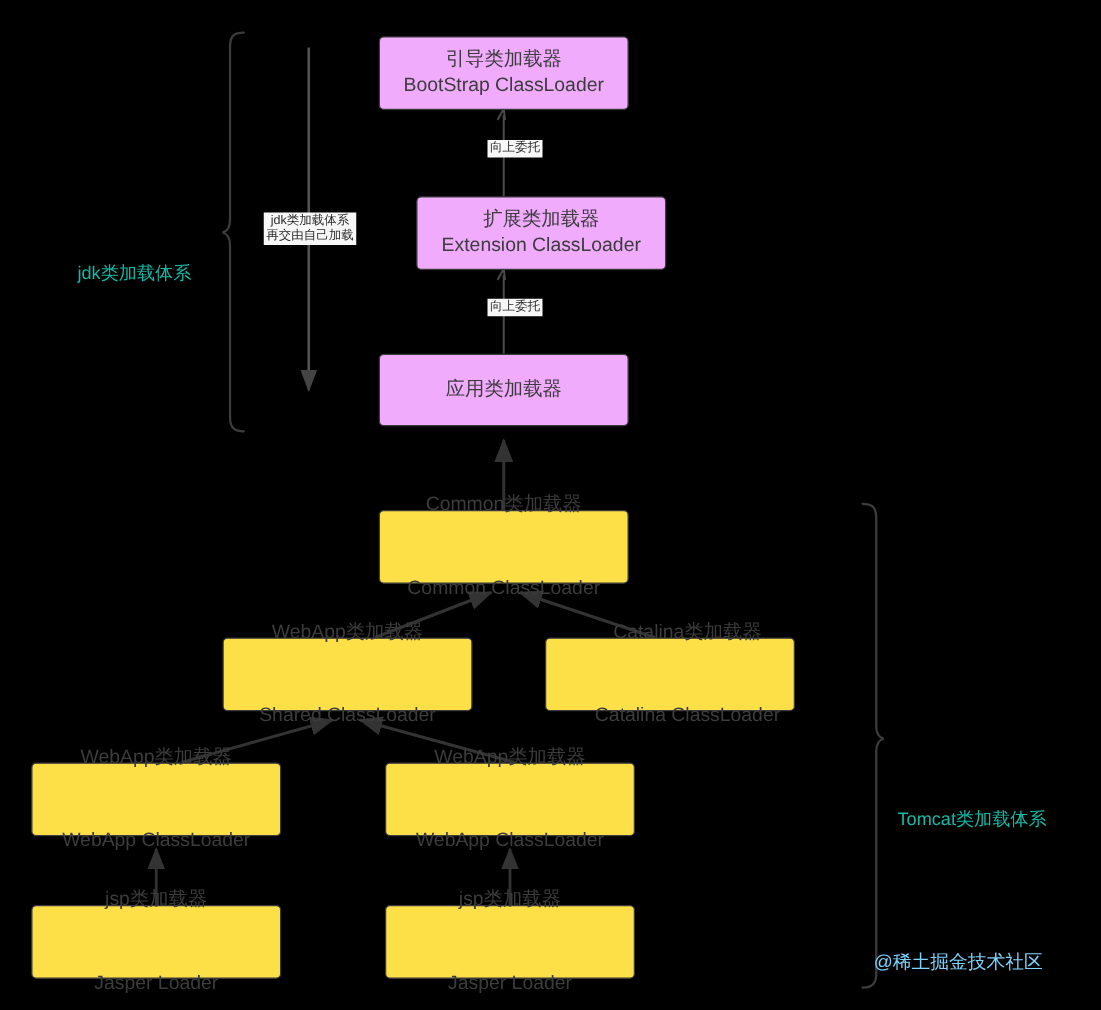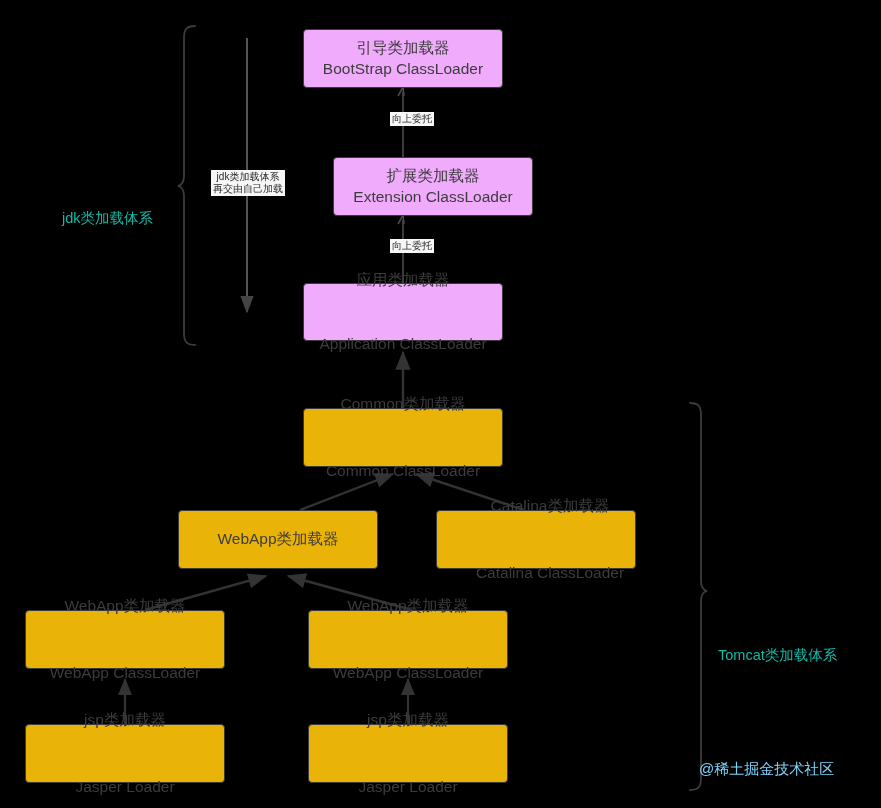--- a/index.html
+++ b/index.html
@@ -32,21 +32,21 @@
     flex-direction: column;
     align-items: center;
     justify-content: center;
     text-align: center;
     line-height: 1.32;
     font-size: 15.5px;
     color: #3c3c3c;
     z-index: 3;
   }
   .node.cyan { background: #f0abfc; }
-  .node.purple { background: #eab308; gap: 47px; }
+  .node.purple { background: #fde047; gap: 47px; }
   .node .l1, .node .l2 { display: block; white-space: nowrap; }
 
   .edge-label {
     position: absolute;
     background: #f7f7f7;
     color: #2b2b2b;
     font-size: 10px;
     line-height: 1.22;
     padding: 1px 2px;
     text-align: center;
@@ -143,30 +143,30 @@
     <span class="l2">BootStrap ClassLoader</span>
   </div>
 
   <div class="node cyan" style="left:303px; top:157px; width:200px; height:59px;margin-left:30px;">
     <span class="l1">扩展类加载器</span>
     <span class="l2">Extension ClassLoader</span>
   </div>
 
   <div class="node cyan" style="left:303px; top:283px; width:200px; height:58px;gap:44px;">
     <span class="l1">应用类加载器</span>
-    <span class="l2">Application ClassLoader</span>
   </div>
 
   <div class="node purple" style="left:303px; top:408px; width:200px; height:59px;">
     <span class="l1">Common类加载器</span>
     <span class="l2">Common ClassLoader</span>
   </div>
 
   <div class="node purple" style="left:178px; top:510px; width:200px; height:59px;">
     <span class="l1">WebApp类加载器</span>
+    <span class="l2">Shared ClassLoader</span>
   </div>
 
   <div class="node purple" style="left:436px; top:510px; width:200px; height:59px;padding-left:28px;">
     <span class="l1">Catalina类加载器</span>
     <span class="l2">Catalina ClassLoader</span>
   </div>
 
   <div class="node purple" style="left:25px; top:610px; width:200px; height:59px;">
     <span class="l1">WebApp类加载器</span>
     <span class="l2">WebApp ClassLoader</span>

